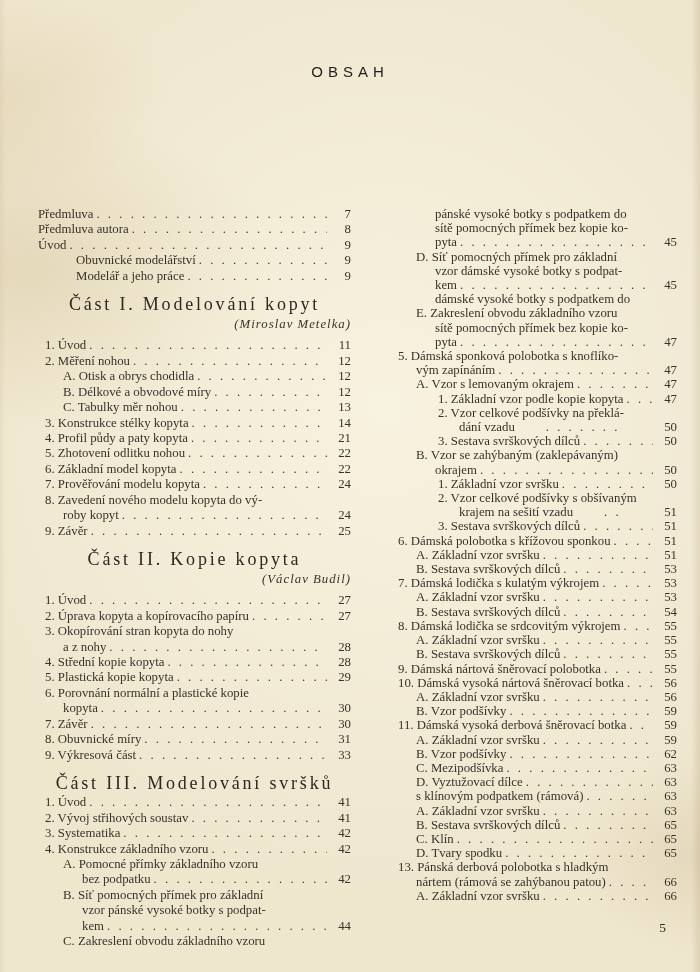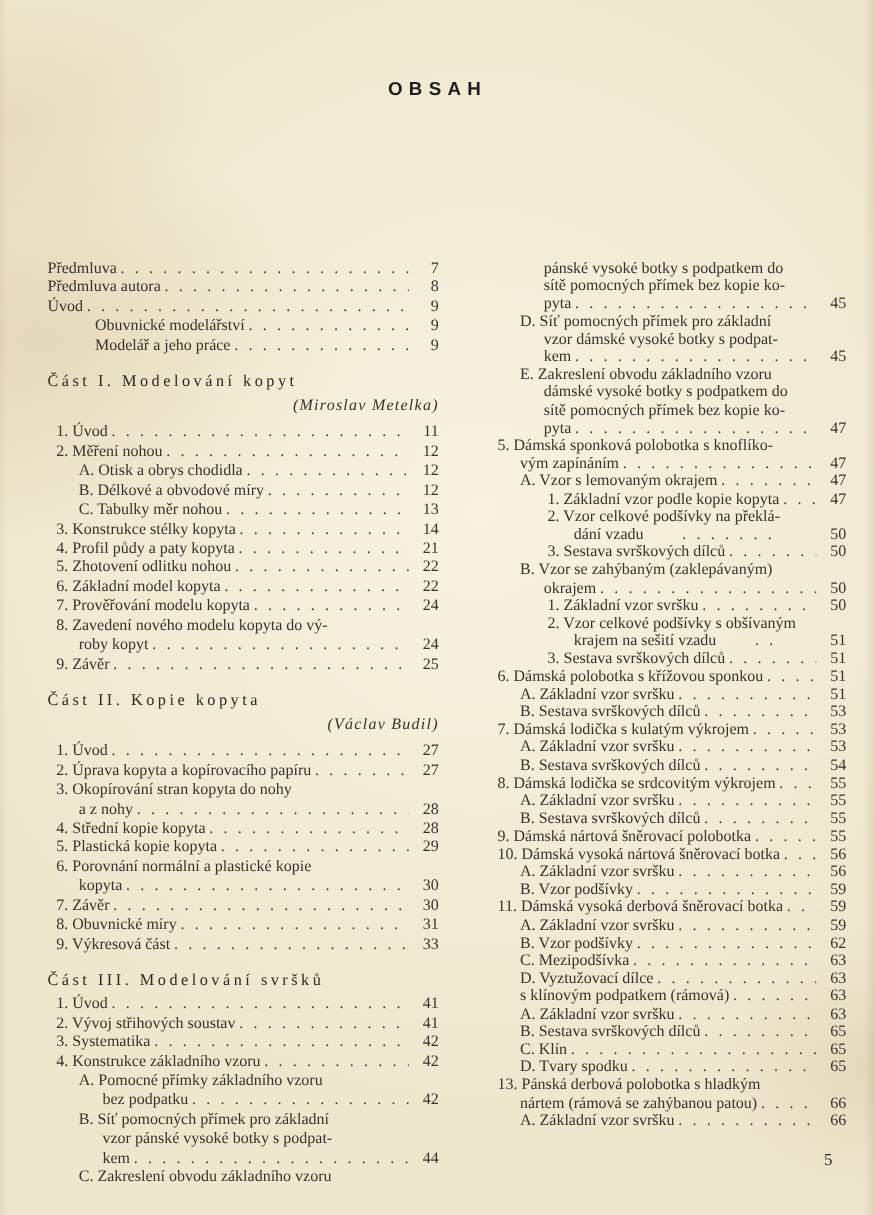--- a/index.html
+++ b/index.html
@@ -13,21 +13,21 @@
       radial-gradient(ellipse 25% 14% at 100% 88%, rgba(190,168,122,.22), rgba(190,168,122,0) 70%),
       linear-gradient(to left, rgba(150,125,82,.20), rgba(150,125,82,0) 9px),
       linear-gradient(to right, rgba(150,125,82,.10), rgba(150,125,82,0) 6px);
     font-family:"Liberation Serif","DejaVu Serif",serif;
     color:#38332a;
   }
   .page-title{
     position:absolute;top:63px;left:0;width:100%;
     text-align:center;
     font-family:"Liberation Sans","DejaVu Sans",sans-serif;
-    font-weight:bold;font-size:15px;letter-spacing:5px;
+    font-weight:normal;font-size:15px;letter-spacing:5px;
     color:#211e19;
   }
   .col{position:absolute;top:207px;font-size:12.8px;}
   .col-left{left:38px;width:313px;}
   .col-right{left:364px;width:313px;}
   .col-left .row{line-height:15.45px;}
   .col-right .row{line-height:14.2px;margin-left:27px;}
   .row{display:flex;align-items:baseline;white-space:nowrap;}
   .row .t{flex:0 0 auto;}
   .row .leader{
@@ -41,21 +41,21 @@
   .row .pg{flex:0 0 auto;min-width:24px;text-align:right;}
   
   .ind0{padding-left:0;}
   .ind1{padding-left:7px;}
   .ind2{padding-left:25px;}
   .ind3{padding-left:38px;}
   .ind4{padding-left:44px;}
   .ind5{padding-left:47px;}
   .ind6{padding-left:68px;gap:28px;}
   .sec-h{
-    letter-spacing:2.8px;font-size:13px;
+    text-align:center;letter-spacing:2.8px;font-size:18px;
     color:#2d2921;margin:12px 0 3px;line-height:17px;
   }
   .sec-a{
     text-align:right;font-style:italic;letter-spacing:1px;
     font-size:12.8px;margin:2px 0 6px;line-height:16px;
   }
   .folio{
     position:absolute;top:920px;right:34px;
     font-size:13.5px;color:#2e2a22;
   }
@@ -269,25 +269,25 @@
       <span class="t">D. Síť pomocných přímek pro základní</span>
     </div>
     <div class="row ind4">
       <span class="t">vzor dámské vysoké botky s podpat-</span>
     </div>
     <div class="row ind4">
       <span class="t">kem</span>
       <span class="leader"></span>
       <span class="pg">45</span>
     </div>
+    <div class="row ind4">
+      <span class="t">dámské vysoké botky s podpatkem do</span>
+    </div>
     <div class="row ind2">
       <span class="t">E. Zakreslení obvodu základního vzoru</span>
-    </div>
-    <div class="row ind4">
-      <span class="t">dámské vysoké botky s podpatkem do</span>
     </div>
     <div class="row ind4">
       <span class="t">sítě pomocných přímek bez kopie ko-</span>
     </div>
     <div class="row ind4">
       <span class="t">pyta</span>
       <span class="leader"></span>
       <span class="pg">47</span>
     </div>
     <div class="row ind1">

